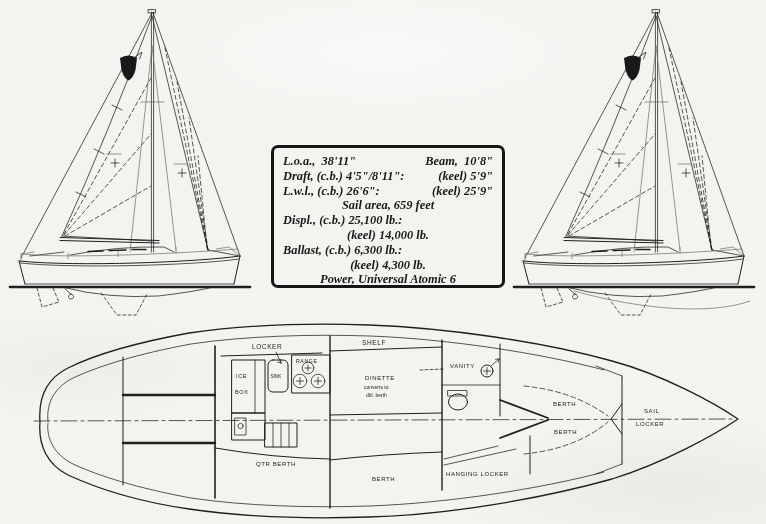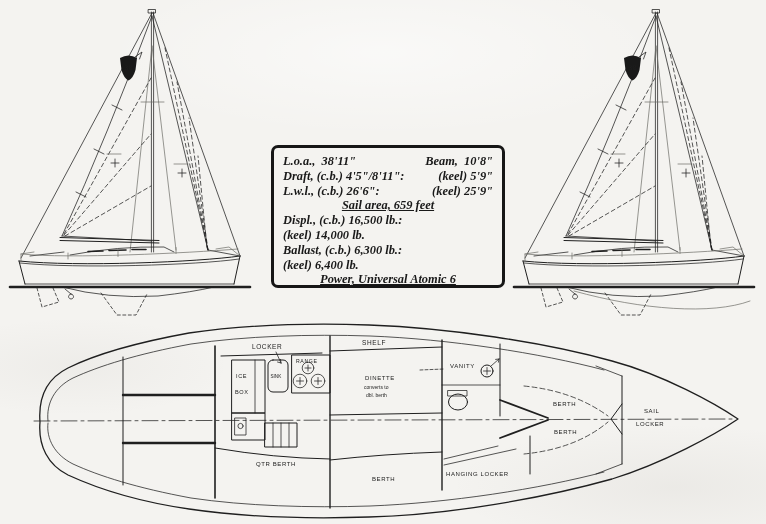--- a/index.html
+++ b/index.html
@@ -20,22 +20,22 @@
   .dash2{stroke-dasharray:3 2.5;}
   svg text{font-family:"Liberation Sans",sans-serif;fill:#1c1c1c;stroke:none;}
   .plan-label{letter-spacing:.6px;}
   .spec-box{
     position:absolute;left:271px;top:145px;width:234px;height:143px;box-sizing:border-box;
     border:3px solid #161616;border-radius:7px;padding:6px 9px 0 9px;
     font-family:"Liberation Serif",serif;font-style:italic;font-weight:bold;
     font-size:12.4px;color:#191919;line-height:14.8px;
   }
   .spec-line{display:flex;justify-content:space-between;white-space:pre;}
-  .spec-line.center{justify-content:center;text-decoration:underline;}
-  .spec-line.right{justify-content:flex-start;}
+  .spec-line.center{justify-content:center;}
+  .spec-line.right{justify-content:center;}
 </style>
 </head>
 <body>
 
 <div class="page">
 
   <svg style="left:8px;top:4px;" width="244" height="316" viewBox="0 0 244 316" xmlns="http://www.w3.org/2000/svg" xmlns:xlink="http://www.w3.org/1999/xlink">
     <g id="sailplan-art" class="ink">
 
       <line x1="2" y1="283" x2="242" y2="283" stroke-width="2.6"></line>
@@ -108,30 +108,30 @@
     <div class="spec-line">
       <span>Draft, (c.b.) 4'5"/8'11":</span><span>(keel) 5'9"</span>
     </div>
     <div class="spec-line">
       <span>L.w.l., (c.b.) 26'6":</span><span>(keel) 25'9"</span>
     </div>
     <div class="spec-line center">
       <span>Sail area, 659 feet</span>
     </div>
     <div class="spec-line">
-      <span>Displ., (c.b.) 16,500 lb.:</span>
+      <span>Displ., (c.b.) 25,100 lb.:</span>
     </div>
     <div class="spec-line right">
       <span>(keel) 14,000 lb.</span>
     </div>
     <div class="spec-line">
       <span>Ballast, (c.b.) 6,300 lb.:</span>
     </div>
     <div class="spec-line right">
-      <span>(keel) 6,400 lb.</span>
+      <span>(keel) 4,300 lb.</span>
     </div>
     <div class="spec-line center">
       <span>Power, Universal Atomic 6</span>
     </div>
   </div>
 
   <svg style="left:24px;top:318px;" width="742" height="206" viewBox="0 0 742 206" xmlns="http://www.w3.org/2000/svg">
     <g class="ink">
 
       <g>

